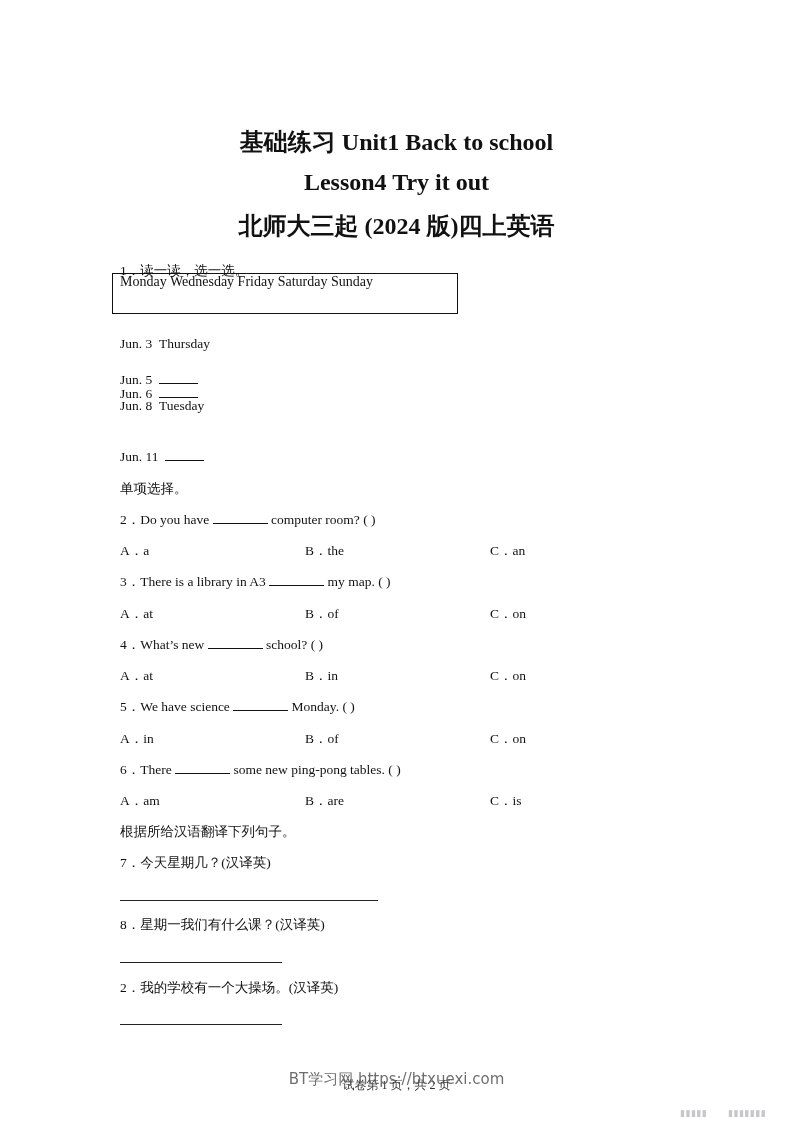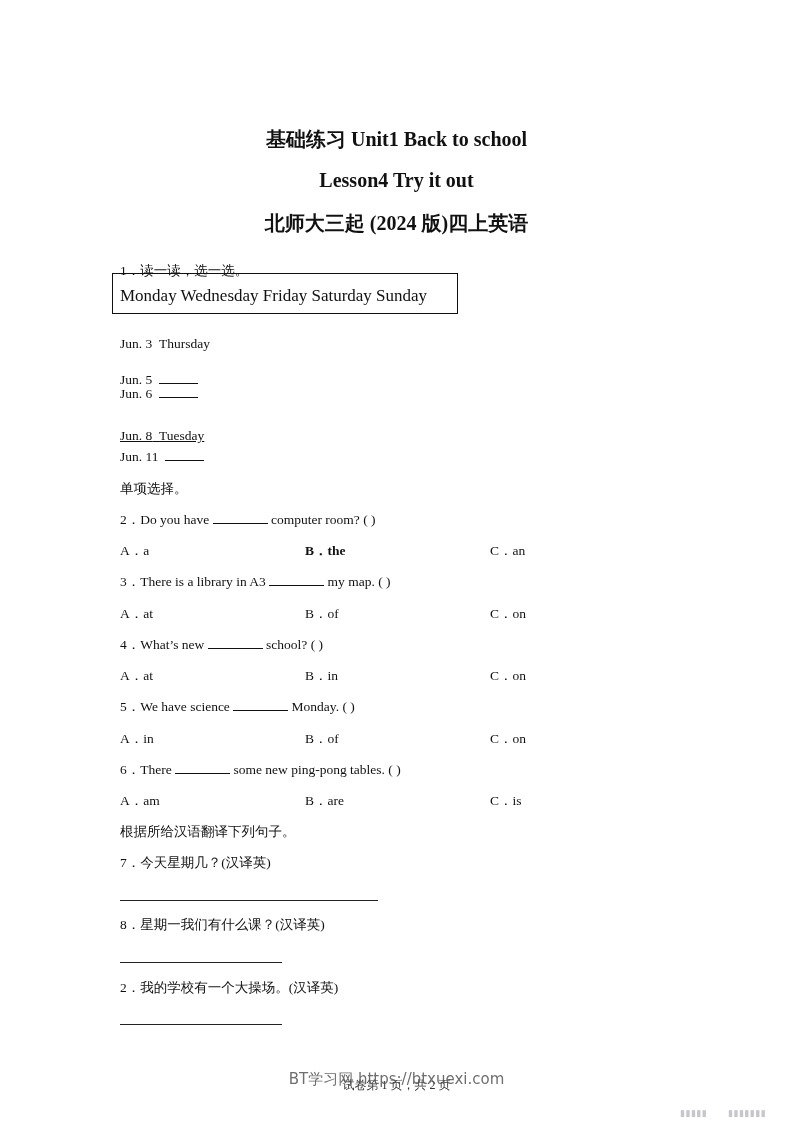--- a/index.html
+++ b/index.html
@@ -1,23 +1,23 @@
 <!DOCTYPE html>
 <html><head>
   <meta charset="utf-8">
   <style>
     html, body { margin: 0; padding: 0; background: #ffffff; }
     body { width: 793px; height: 1122px; position: relative; overflow: hidden;
            font-family: "Liberation Serif", "DejaVu Serif", serif; color: #111; }
     .abs { position: absolute; white-space: nowrap; }
-    .title { left: 0; width: 793px; text-align: center; font-weight: bold; font-size: 20px; }
+    .title { left: 0; width: 793px; text-align: center; font-weight: bold; font-size: 24px; }
     .line { font-size: 13.5px; left: 120px; }
     .box { position: absolute; left: 112px; top: 273px; width: 346px; height: 41px;
            border: 1.3px solid #111; box-sizing: border-box; }
-    .box span { position: absolute; left: 7px; top: 12px; font-size: 17px; }
+    .box span { position: absolute; left: 7px; top: 0; font-size: 14px; }
     .blank { display: inline-block; border-bottom: 1px solid #111; height: 11px; vertical-align: baseline; }
     .optA { left: 120px; }
     .optB { left: 305px; }
     .optC { left: 490px; }
     .rule { position: absolute; left: 120px; height: 0; border-top: 1.2px solid #222; }
     .footer { left: 0; width: 793px; text-align: center; font-size: 12px; color: #333; top: 1077px; }
     .wm { left: 0; width: 793px; text-align: center; font-family: "DejaVu Sans", sans-serif;
           font-size: 15px; color: #555; top: 1070px; opacity: 0.85; }
     .wm2 { position: absolute; top: 1108px; font-family: "DejaVu Sans", sans-serif; font-size: 9px;
            color: #c6c6cc; letter-spacing: 0.5px; }
@@ -36,36 +36,36 @@
 
 <div class="abs line" style="top:324px;margin-top:12px;">
   <span>Jun. 3</span>&nbsp;&nbsp;<span>Thursday</span>
 </div>
 <div class="abs line" style="top:372px;">
   <span>Jun. 5</span>&nbsp;&nbsp;<span class="blank" style="width:39px;"></span>
 </div>
 <div class="abs line" style="top:386px;">
   <span>Jun. 6</span>&nbsp;&nbsp;<span class="blank" style="width:39px;"></span>
 </div>
-<div class="abs line" style="top:428px;text-decoration:underline;">
+<div class="abs line" style="top:398px;">
   <span>Jun. 8</span>&nbsp;&nbsp;<span>Tuesday</span>
 </div>
 <div class="abs line" style="top:449px;">
   <span>Jun. 11</span>&nbsp;&nbsp;<span class="blank" style="width:39px;"></span>
 </div>
 
 <div class="abs line" style="top:480px;">单项选择。</div>
 
 <div class="abs line" style="top:511px;">
   <span>2．Do you have</span>
   <span class="blank" style="width:55px;"></span>
   <span>computer room? (      )</span>
 </div>
 <div class="abs line optA" style="top:542px;">A．a</div>
-<div class="abs line optB" style="top:542px;font-weight:bold;">B．the</div>
+<div class="abs line optB" style="top:542px;">B．the</div>
 <div class="abs line optC" style="top:542px;">C．an</div>
 
 <div class="abs line" style="top:573px;">
   <span>3．There is a library in A3</span>
   <span class="blank" style="width:55px;"></span>
   <span>my map. (      )</span>
 </div>
 <div class="abs line optA" style="top:605px;">A．at</div>
 <div class="abs line optB" style="top:605px;">B．of</div>
 <div class="abs line optC" style="top:605px;">C．on</div>

